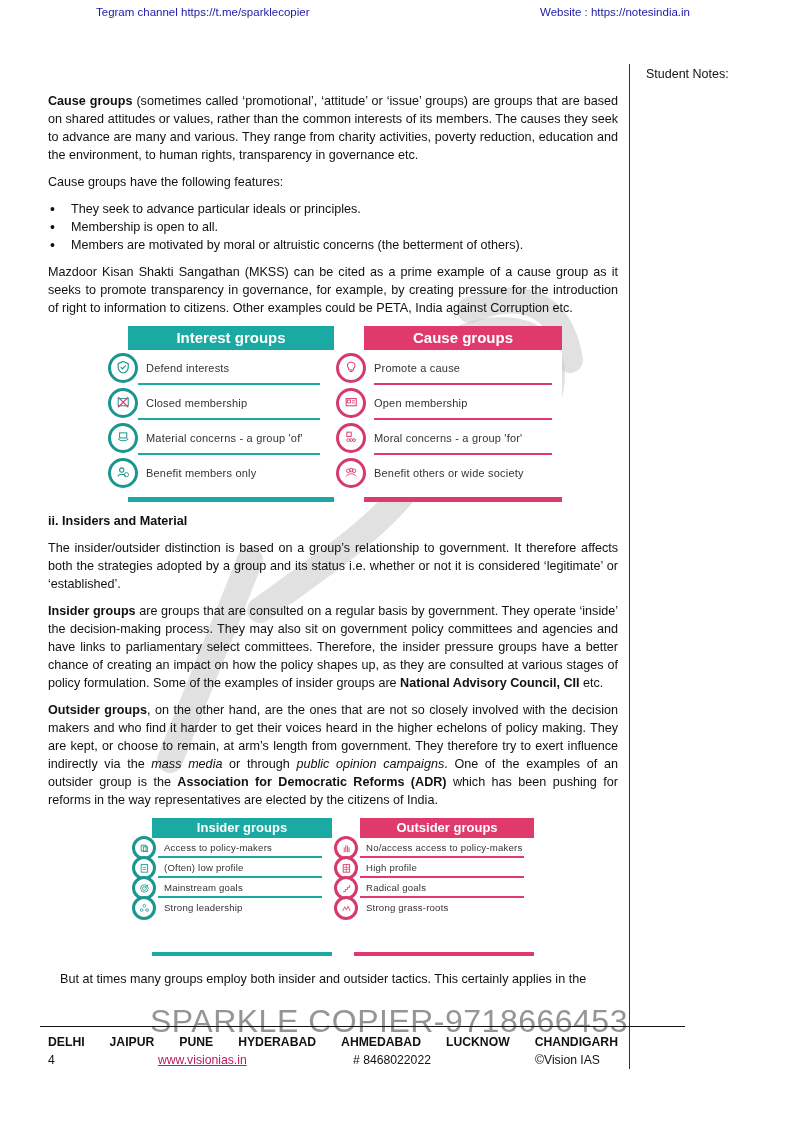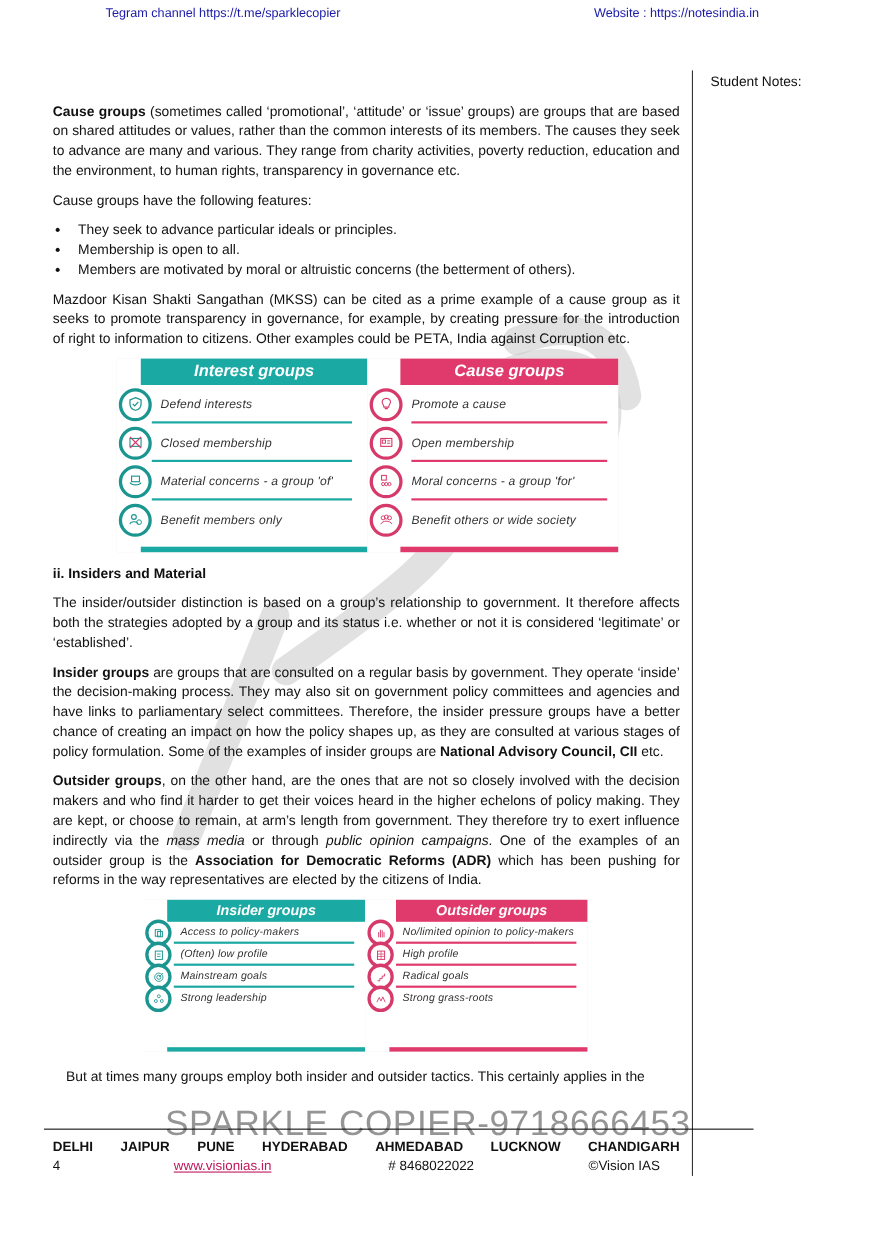--- a/index.html
+++ b/index.html
@@ -11,21 +11,21 @@
   .vline { position:absolute; left:629px; top:64px; width:1px; height:1005px; background:#333; }
   .notes { position:absolute; left:646px; top:67px; font-size:12.5px; color:#111; }
   .content { position:absolute; left:48px; top:92px; width:570px; font-size:12.6px; line-height:18px; text-align:justify; }
   .content p { margin:0 0 9px 0; }
   .content b { font-weight:bold; }
   ul.feat { list-style:none; margin:0 0 9px 0; padding:0; }
   ul.feat li { position:relative; padding-left:23px; margin:0; }
   ul.feat li::before { content:"\2022"; position:absolute; left:2px; top:0; font-size:14px; }
   .heading { font-weight:bold; margin:0 0 10px 0; }
 
-  .info { position:relative; background:#ebebf1; margin:0 auto 10px auto;font-style:italic; }
+  .info { position:relative; background:#ebebf1; margin:0 auto 10px auto; }
   .info1 { width:456px; height:176px; margin-left:58px; }
   .info2 { width:404px; height:138px; margin-left:82px; margin-top:8px; margin-bottom:14px; }
   .col { position:absolute; top:0; background:#fff; }
   .col .hdr { color:#fff; font-weight:bold; text-align:center; }
   .info1 .col { width:228px; height:176px; }
   .info1 .col.l { left:0; }
   .info1 .col.r { left:228px; }
   .info1 .hdr { height:24px; line-height:24px; font-size:15px; margin-left:22px; }
   .info1 .col.r .hdr { margin-left:30px; margin-right:0; }
   .info2 .col { width:202px; height:138px; }
@@ -245,21 +245,21 @@
       <div class="footbar teal"></div>
     </div>
     <div class="col r">
       <div class="hdr pink">Outsider groups</div>
       <div class="row">
         <span class="ico p">
             <svg viewBox="0 0 20 20">
               <path d="M6 17 V8 M9 17 V4 M12 17 V5 M15 17 V8" stroke="currentColor" stroke-width="1.6"></path>
             </svg>
           </span>
-        <span class="lbl">No/limited opinion to policy-makers</span>
+        <span class="lbl">No/access access to policy-makers</span>
         <div class="uline pink"></div>
       </div>
       <div class="row">
         <span class="ico p">
             <svg viewBox="0 0 20 20">
               <rect x="4" y="3" width="12" height="14" fill="none" stroke="currentColor" stroke-width="1.6"></rect>
               <path d="M4 8 H16 M4 12 H16 M10 3 V17" stroke="currentColor" stroke-width="1.2"></path>
             </svg>
           </span>
         <span class="lbl">High profile</span>

